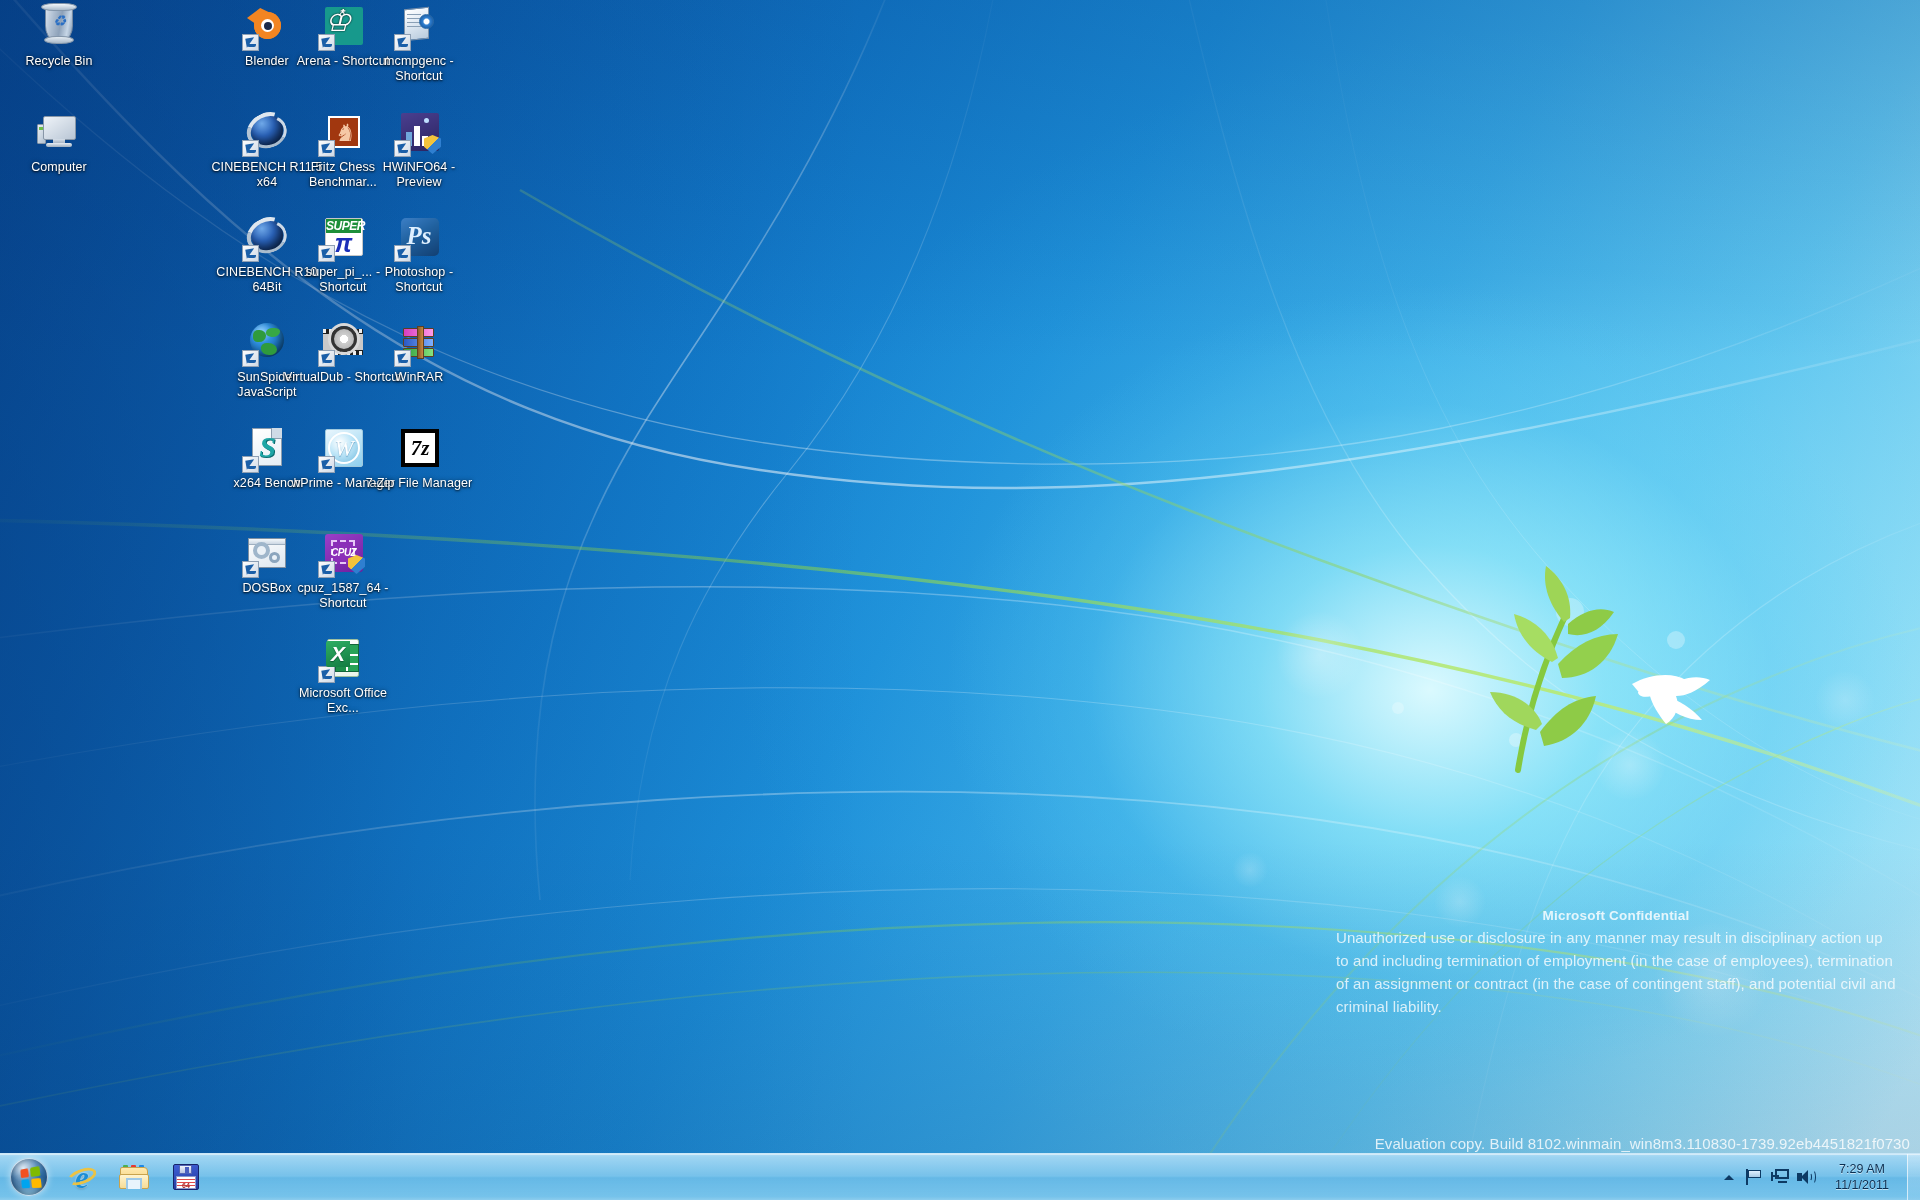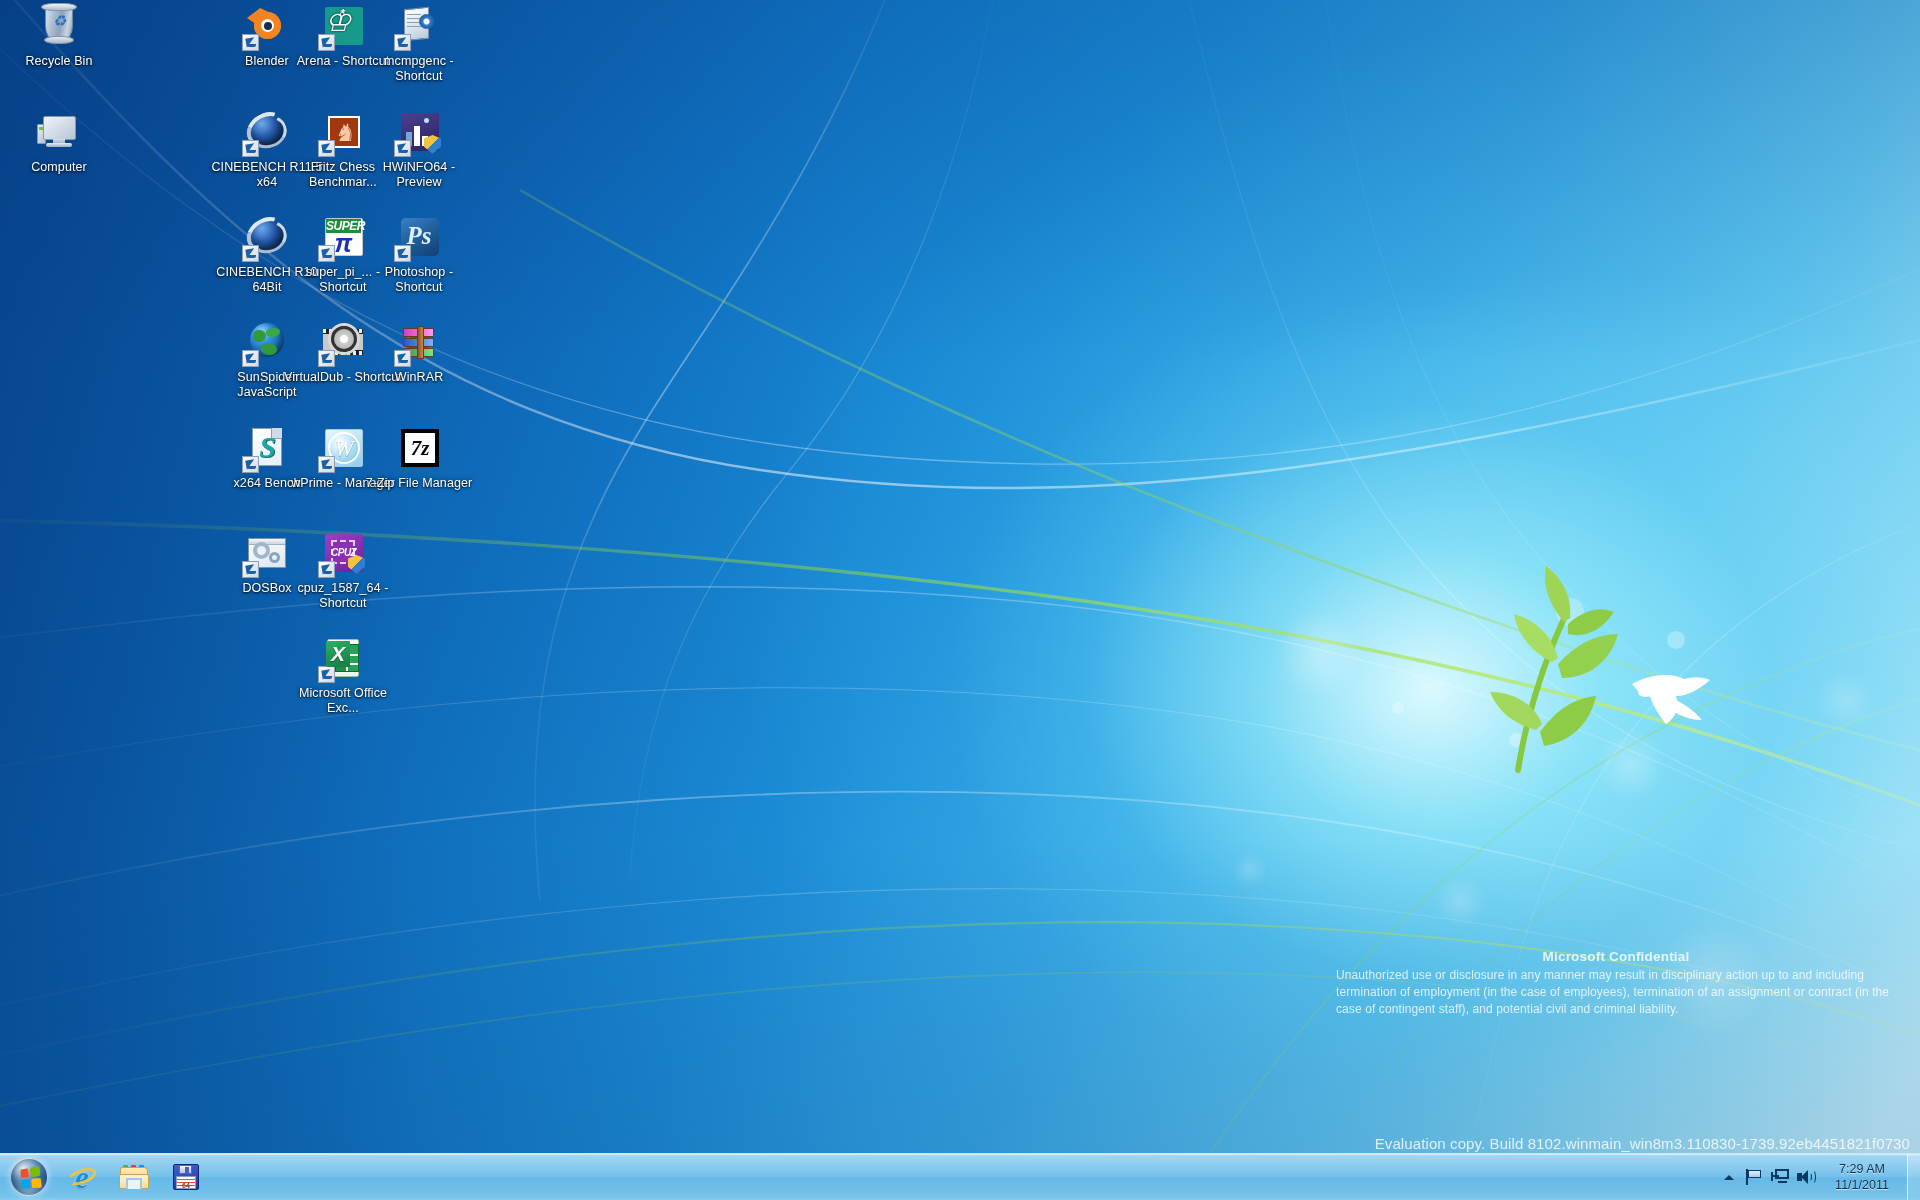--- a/index.html
+++ b/index.html
@@ -368,21 +368,21 @@
   
   #watermark{
     position:absolute; right:24px; bottom:182px; width:560px;
     text-align:left; pointer-events:none; user-select:none;
   }
   #watermark .wm-title{
     font-size:13.5px; font-weight:bold; color:rgba(255,255,255,0.82);
     text-align:center; margin-bottom:3px; letter-spacing:.2px;
   }
   #watermark .wm-body{
-    font-size:12px; line-height:17px; color:rgba(255,255,255,0.78);
+    font-size:15px; line-height:23px; color:rgba(255,255,255,0.78);
     letter-spacing:.1px;
   }
   #build-info{
     position:absolute; right:10px; bottom:48px; width:700px;
     text-align:right; pointer-events:none; user-select:none;
   }
   #build-info .bi-line1{
     font-size:15px; color:rgba(255,255,255,0.66); margin-bottom:20px; letter-spacing:.2px;
   }
   #build-info .bi-line2{

